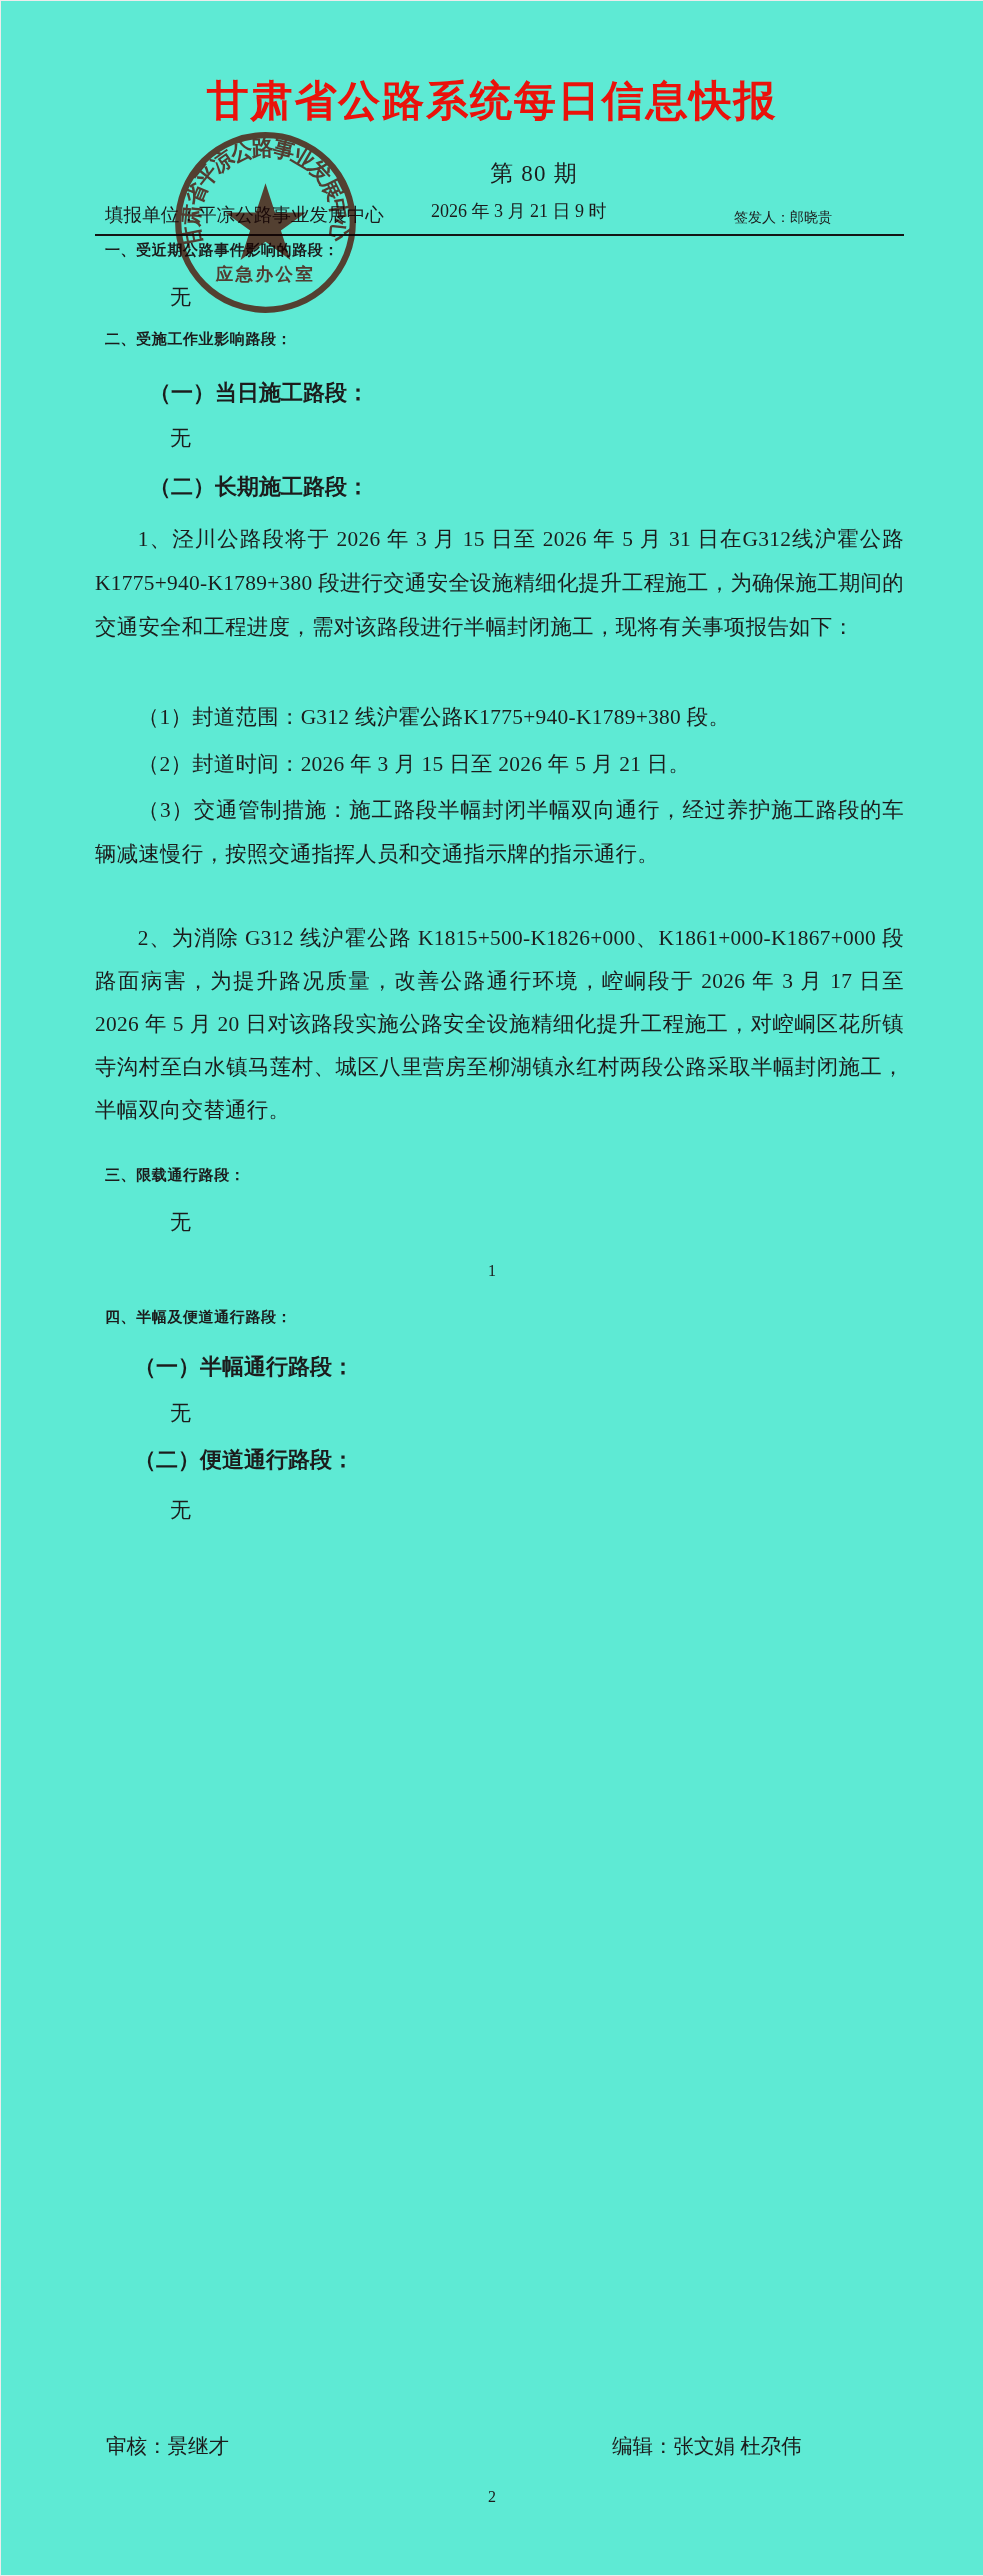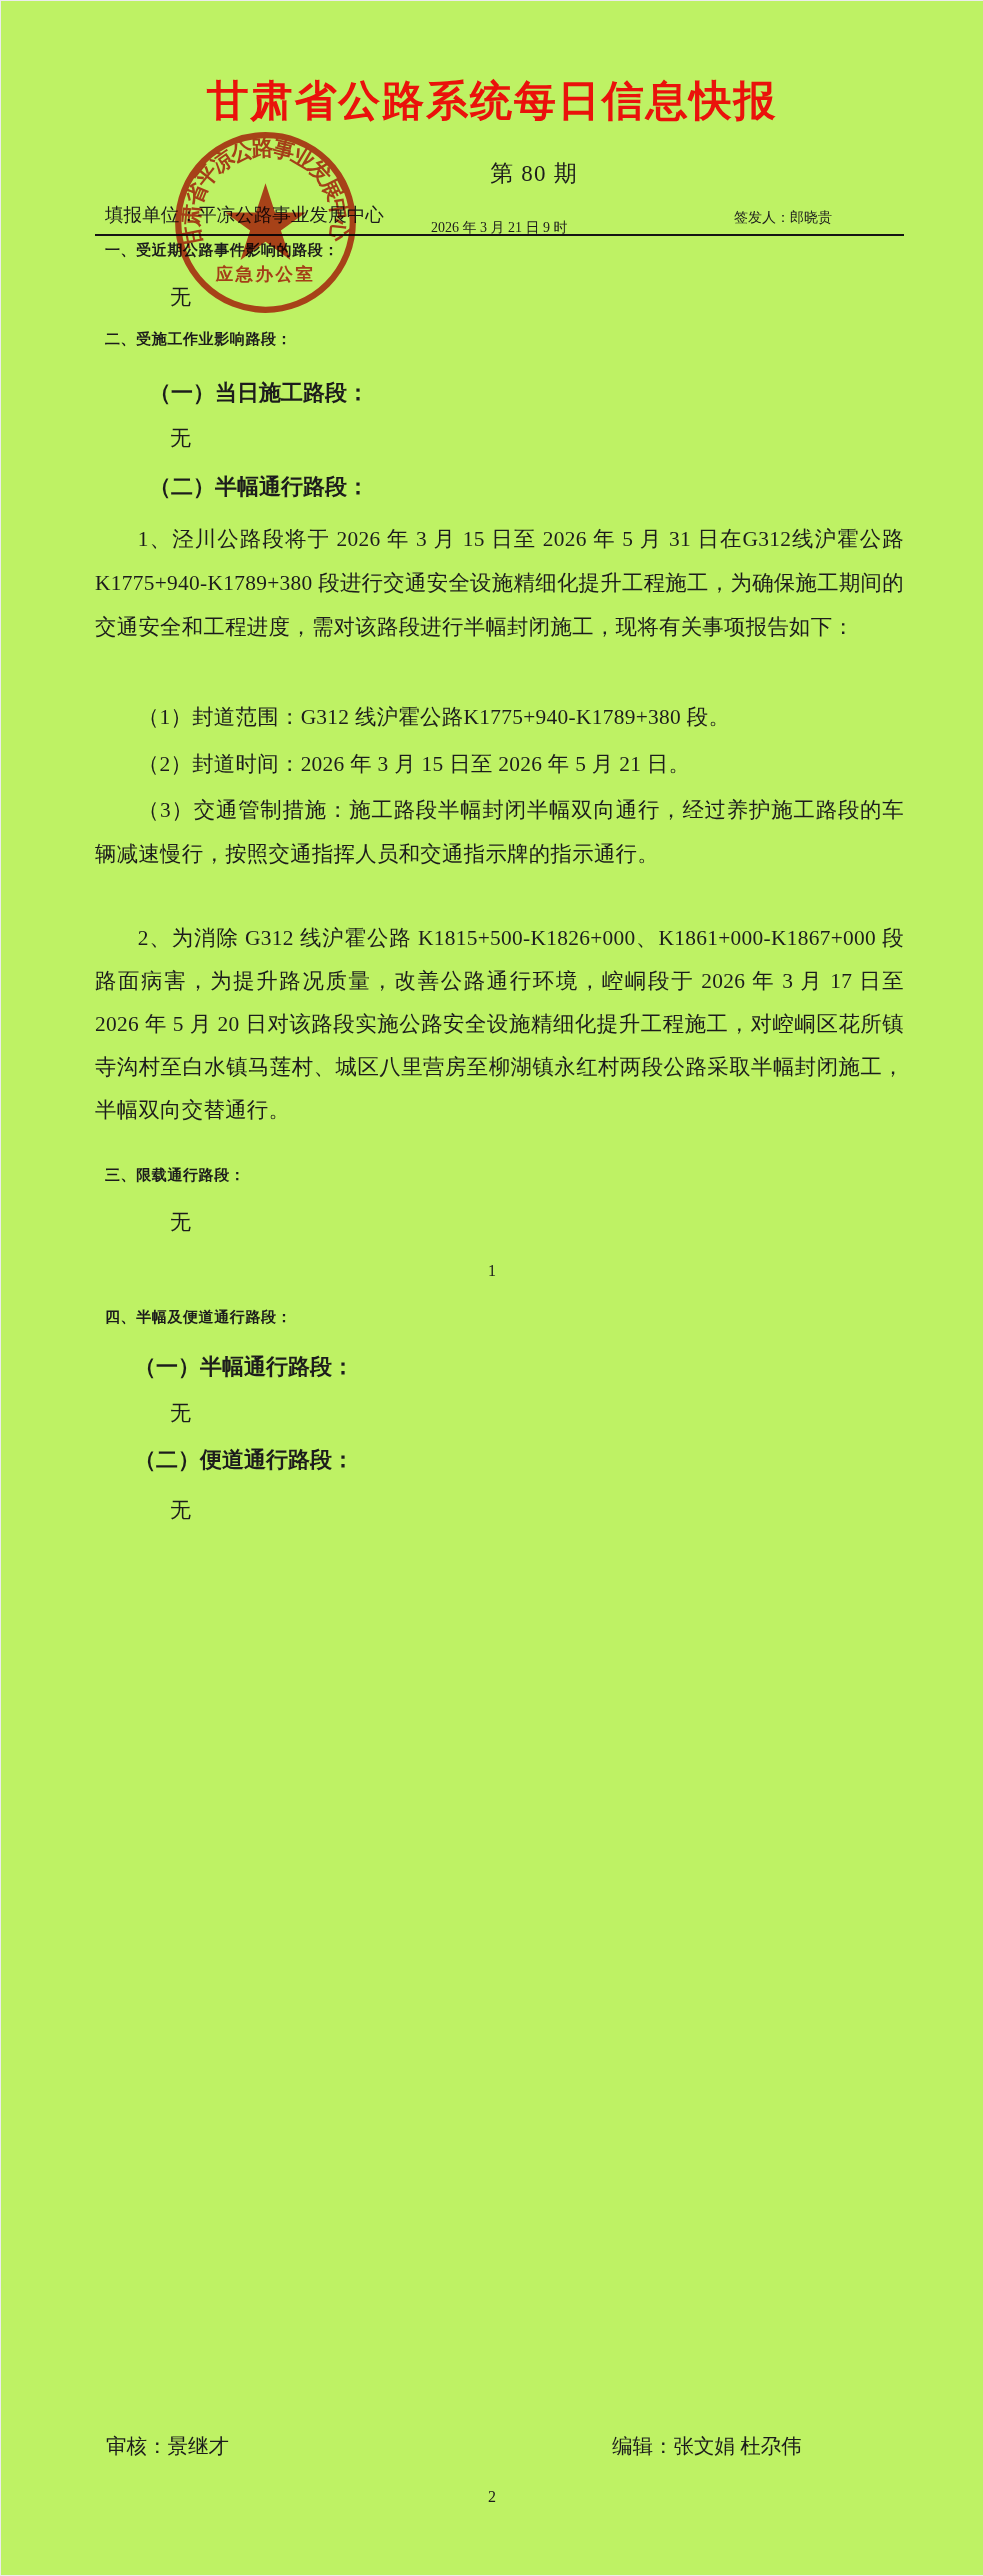--- a/index.html
+++ b/index.html
@@ -1,37 +1,37 @@
 <!DOCTYPE html>
 <html style="font-size:10px"><head>
 <meta charset="utf-8">
 <style>
   html,body{margin:0;padding:0;background:#ffffff;}
   .page{
     position:relative;
     width:984px;height:2576px;
-    background:#bef264;
+    background:#5eead4;
     font-family:"Liberation Serif","DejaVu Serif",serif;
     color:#1c1c1c;
     overflow:hidden;
     box-sizing:border-box;
     border:0.6px solid #ececec;
   }
   .doc-title{
     position:absolute;top:72px;left:0;width:100%;
     text-align:center;
     font-size:42px;font-weight:900;letter-spacing:1.9px;
     color:#ea120b;
   }
   .issue-no{
     position:absolute;top:157px;left:0;width:100%;
     text-align:center;font-size:23px;letter-spacing:1.2px;padding-left:42px;
   }
   .meta-unit{position:absolute;top:201px;left:104px;font-size:18.6px;}
-  .meta-datetime{position:absolute;top:218px;left:430px;font-size:14px;}
+  .meta-datetime{position:absolute;top:198px;left:430px;font-size:18px;}
   .meta-issuer{position:absolute;top:208px;left:733px;font-size:14px;}
   .rule{position:absolute;top:233px;left:94px;width:809px;height:1.9px;background:#141414;}
   .h-major{position:absolute;left:104px;font-size:15px;font-weight:700;letter-spacing:0.6px;}
   .h-sub{position:absolute;left:148px;font-size:22px;font-weight:700;}
   .h-sub2{position:absolute;left:133px;font-size:22px;font-weight:700;}
   .none-val{position:absolute;left:169px;font-size:21px;}
   .para{
     position:absolute;left:94px;width:809px;
     font-size:21.4px;line-height:44px;
     text-align:justify;text-indent:2em;
@@ -60,21 +60,21 @@
   <div class="meta-issuer">签发人：郎晓贵</div>
 
   <div class="rule"></div>
 
   <div class="h-major" style="top:240px;">一、受近期公路事件影响的路段：</div>
   <div class="none-val" style="top:282px;">无</div>
 
   <div class="h-major" style="top:329px;">二、受施工作业影响路段：</div>
   <div class="h-sub" style="top:377px;">（一）当日施工路段：</div>
   <div class="none-val" style="top:423px;">无</div>
-  <div class="h-sub" style="top:471px;">（二）半幅通行路段：</div>
+  <div class="h-sub" style="top:471px;">（二）长期施工路段：</div>
 
   <div class="para" style="top:516px;">1、泾川公路段将于 2026 年 3 月 15 日至 2026 年 5 月 31 日在G312线沪霍公路K1775+940-K1789+380 段进行交通安全设施精细化提升工程施工，为确保施工期间的交通安全和工程进度，需对该路段进行半幅封闭施工，现将有关事项报告如下：</div>
   <div class="para" style="top:694px;">（1）封道范围：G312 线沪霍公路K1775+940-K1789+380 段。</div>
   <div class="para" style="top:741px;">（2）封道时间：2026 年 3 月 15 日至 2026 年 5 月 21 日。</div>
   <div class="para" style="top:787px;">（3）交通管制措施：施工路段半幅封闭半幅双向通行，经过养护施工路段的车辆减速慢行，按照交通指挥人员和交通指示牌的指示通行。</div>
   <div class="para tight" style="top:916px;">2、为消除 G312 线沪霍公路 K1815+500-K1826+000、K1861+000-K1867+000 段路面病害，为提升路况质量，改善公路通行环境，崆峒段于 2026 年 3 月 17 日至 2026 年 5 月 20 日对该路段实施公路安全设施精细化提升工程施工，对崆峒区花所镇寺沟村至白水镇马莲村、城区八里营房至柳湖镇永红村两段公路采取半幅封闭施工，半幅双向交替通行。</div>
 
   <div class="h-major" style="top:1165px;">三、限载通行路段：</div>
   <div class="none-val" style="top:1207px;">无</div>
 

